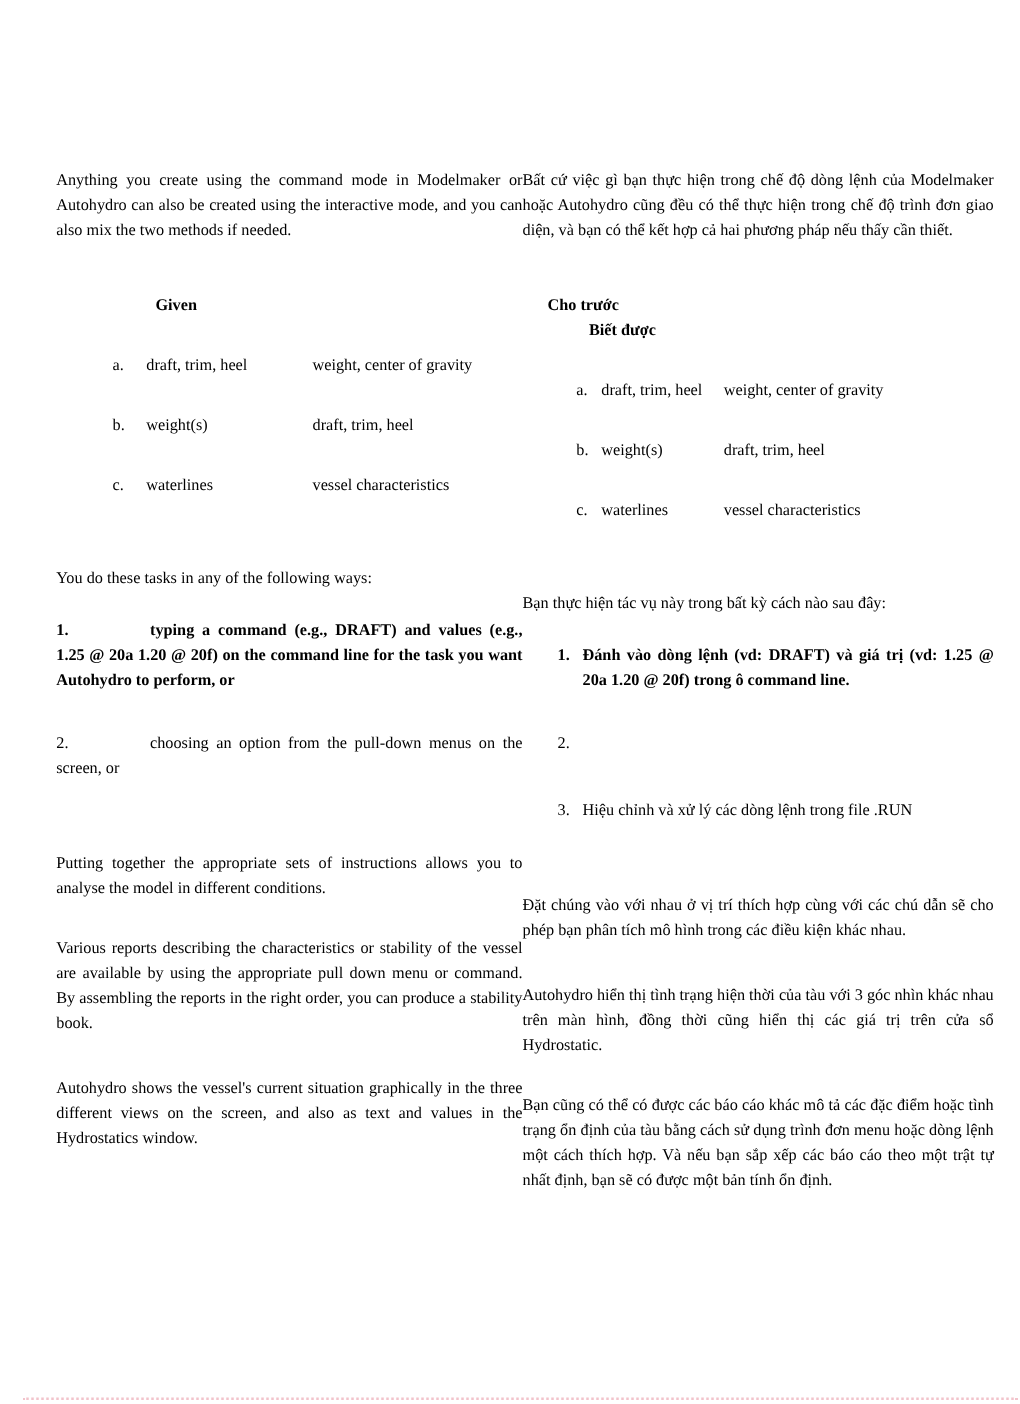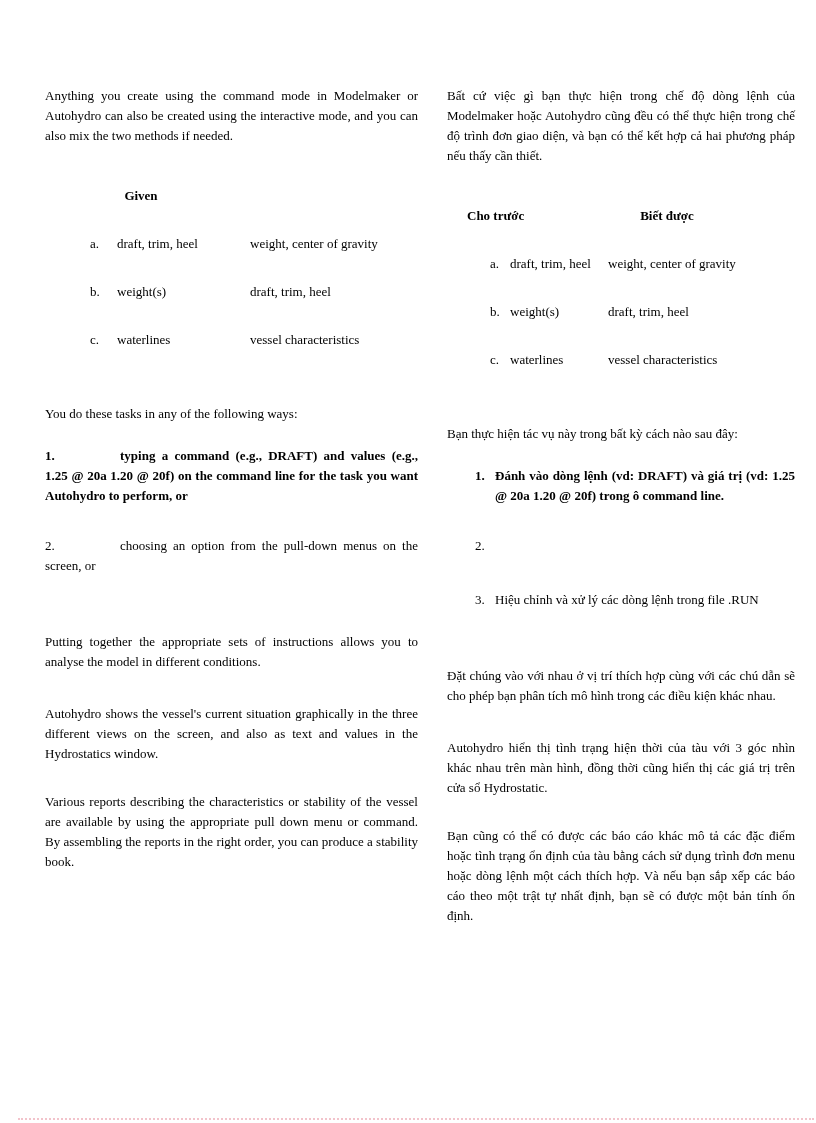--- a/index.html
+++ b/index.html
@@ -12,25 +12,25 @@
     font-size: 13px;
     line-height: 20px;
     color: #000000;
     overflow: hidden;
     box-sizing: border-box;
     padding: 86px 21px 0 45px;
   }
   .cols {
     display: grid;
     grid-template-columns: 373px 1fr;
-    column-gap: 29px;
+    margin-top: 48px;
   }
   .para { margin: 0; text-align: justify; }
   .m-p2   { margin-top: 57px; }
-  .m-tbh  { margin-top: 40px; }
+  .m-tbh  { margin-top: 40px; flex-direction: column; }
   .m-intro{ margin-top: 54px; }
   .m-t1   { margin-top: 22px; font-weight: bold; }
   .m-t2   { margin-top: 30px; }
   .m-t3   { margin-top: 34px; }
   .m-pa   { margin-top: 56px; }
   .m-pb   { margin-top: 32px; }
   .m-pc   { margin-top: 28px; }
 
   
   .tblhead { display: flex; font-weight: bold; }
@@ -96,22 +96,22 @@
       <p class="para m-intro">You do these tasks in any of the following ways:</p>
 
       <div class="task-en m-t1">
         <span class="tnum">1.</span><span>typing a command (e.g., DRAFT) and values (e.g., 1.25 @ 20a 1.20 @ 20f) on the command line for the task you want Autohydro to perform, or</span>
       </div>
       <div class="task-en m-t2">
         <span class="tnum">2.</span><span>choosing an option from the pull-down menus on the screen, or</span>
       </div>
 
       <p class="para m-pa">Putting together the appropriate sets of instructions allows you to analyse the model in different conditions.</p>
+      <p class="para m-pc">Various reports describing the characteristics or stability of the vessel are available by using the appropriate pull down menu or command. By assembling the reports in the right order, you can produce a stability book.</p>
       <p class="para m-pb">Autohydro shows the vessel's current situation graphically in the three different views on the screen, and also as text and values in the Hydrostatics window.</p>
-      <p class="para m-pc">Various reports describing the characteristics or stability of the vessel are available by using the appropriate pull down menu or command. By assembling the reports in the right order, you can produce a stability book.</p>
     </section>
 
     <section class="col">
       <p class="para">Bất cứ việc gì bạn thực hiện trong chế độ dòng lệnh của Modelmaker hoặc Autohydro cũng đều có thể thực hiện trong chế độ trình đơn giao diện, và bạn có thể kết hợp cả hai phương pháp nếu thấy cần thiết.</p>
 
 
       <div class="tblhead tblhead-vi m-tbh">
         <span class="th-given">Cho trước</span>
         <span class="th-find">Biết được</span>
       </div>

